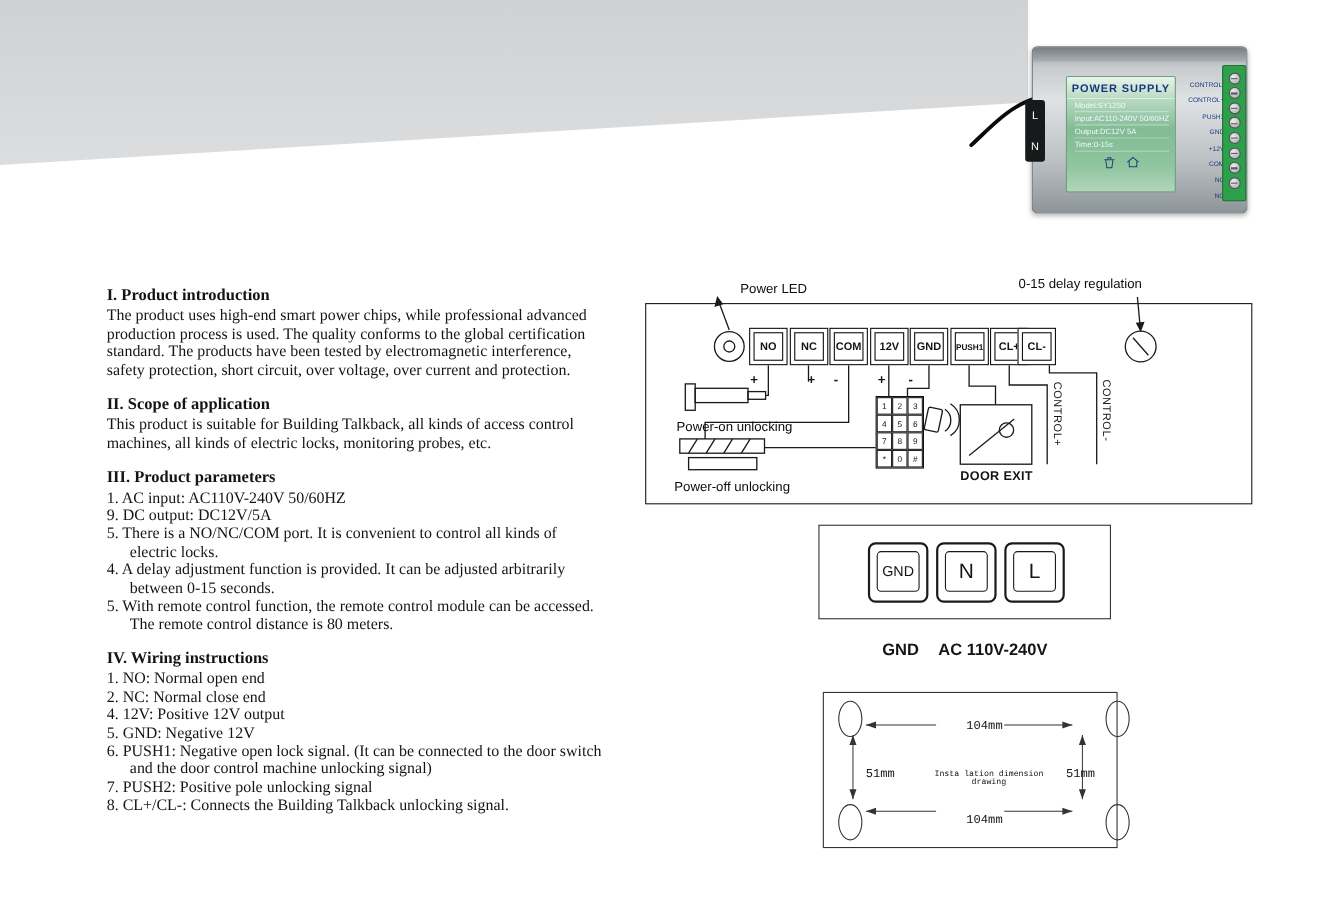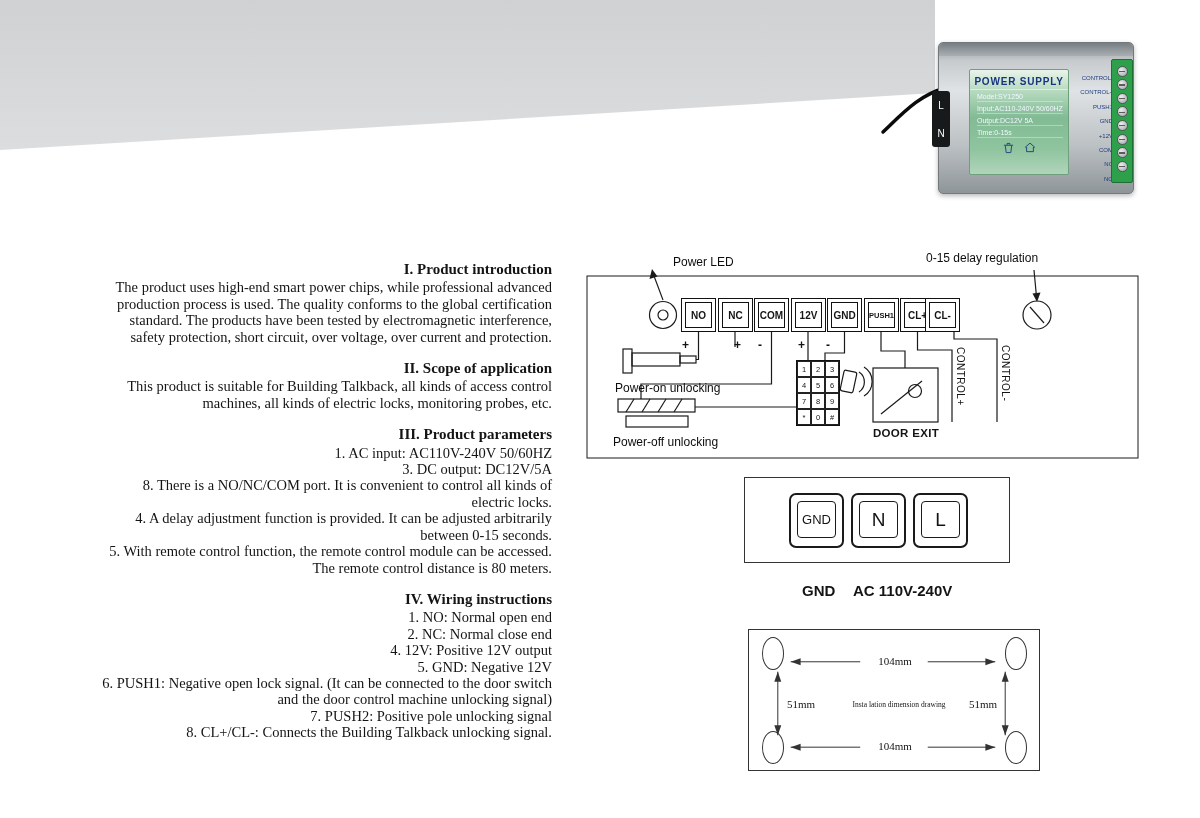--- a/index.html
+++ b/index.html
@@ -10,21 +10,21 @@
 
   .scan-wedge { position:absolute; left:0; top:0; width:935px; height:150px;
     background:linear-gradient(#cfd1d3,#dcdddf);
     clip-path:polygon(0 0,100% 0,100% 62%,0 100%); }
 
   .title { position:absolute; left:90px; top:161px; width:940px; text-align:center;
     font-size:31px; font-weight:normal; color:#0d0d0d; letter-spacing:0.2px; }
 
   
   .col { position:absolute; left:97px; top:261px; width:455px;
-    font-size:14.5px; line-height:16.4px;text-align:right; }
+    font-size:14.5px; line-height:16.4px; }
   .col section { margin-bottom:15px; }
   .col h2 { font-size:15px; font-weight:bold; margin-bottom:2px; }
   .plist { list-style:none; }
   .plist li { padding-left:21px; text-indent:-21px; }
 
   
   .wd { position:absolute; left:585px; top:250px; width:556px; height:214px;
     font-family:"Liberation Sans", sans-serif; }
   .wd-svg { position:absolute; left:0; top:0; width:556px; height:214px; }
   .wd-label { position:absolute; font-size:12px; color:#0d0d0d; white-space:nowrap; }
@@ -45,22 +45,22 @@
   .ac { position:absolute; left:744px; top:477px; width:266px; height:86px;
     border:1px solid #333; font-family:"Liberation Sans", sans-serif; }
   .key { position:absolute; top:15px; width:55px; height:55px; border:2px solid #1a1a1a;
     border-radius:7px; background:#fff; }
   .key-in { position:absolute; inset:6px 6px 8px 6px; border:1.5px solid #1a1a1a; border-radius:4px;
     display:flex; align-items:center; justify-content:center; font-size:19px; font-weight:500; }
   .key--sm .key-in { font-size:13px; }
   .ac-cap span { position:absolute; top:104px; font-size:15px; font-weight:bold; white-space:nowrap; }
 
   
-  .dims { position:absolute; left:748px; top:629px; width:292px; height:142px;
-    border:1.2px solid #333; font-family:Liberation Serif, serif; }
+  .dims { position:absolute; left:748px; top:629px; width:268px; height:142px;
+    border:1.2px solid #333; font-family:Liberation Mono, monospace; }
   .oval { position:absolute; width:22px; height:33px; border:1.3px solid #333; border-radius:50%; }
   .dim-text { position:absolute; font-size:11px; white-space:nowrap; }
   .dim-note { position:absolute; left:84px; top:70px; width:132px; text-align:center; font-size:7.5px; }
 
   
   .device { position:absolute; left:930px; top:30px; width:212px; height:170px;
     font-family:"Liberation Sans", sans-serif; }
   .cable { position:absolute; left:-50px; top:50px; width:70px; height:62px; }
   .dev-body { position:absolute; left:8px; top:12px; width:196px; height:152px;
     border:1px solid #76797c; border-radius:5px;
@@ -101,22 +101,22 @@
       <p>The product uses high-end smart power chips, while professional advanced production process is used. The quality conforms to the global certification standard. The products have been tested by electromagnetic interference, safety protection, short circuit, over voltage, over current and protection.</p>
     </section>
     <section>
       <h2>II. Scope of application</h2>
       <p>This product is suitable for Building Talkback, all kinds of access control machines, all kinds of electric locks, monitoring probes, etc.</p>
     </section>
     <section>
       <h2>III. Product parameters</h2>
       <ul class="plist">
         <li>1. AC input: AC110V-240V 50/60HZ</li>
-        <li>3. DC output: DC12V/5A</li>
-        <li>8. There is a NO/NC/COM port. It is convenient to control all kinds of electric locks.</li>
+        <li>9. DC output: DC12V/5A</li>
+        <li>5. There is a NO/NC/COM port. It is convenient to control all kinds of electric locks.</li>
         <li>4. A delay adjustment function is provided. It can be adjusted arbitrarily between 0-15 seconds.</li>
         <li>5. With remote control function, the remote control module can be accessed. The remote control distance is 80 meters.</li>
       </ul>
     </section>
     <section>
       <h2>IV. Wiring instructions</h2>
       <ul class="plist">
         <li>1. NO: Normal open end</li>
         <li>2. NC: Normal close end</li>
         <li>4. 12V: Positive 12V output</li>

